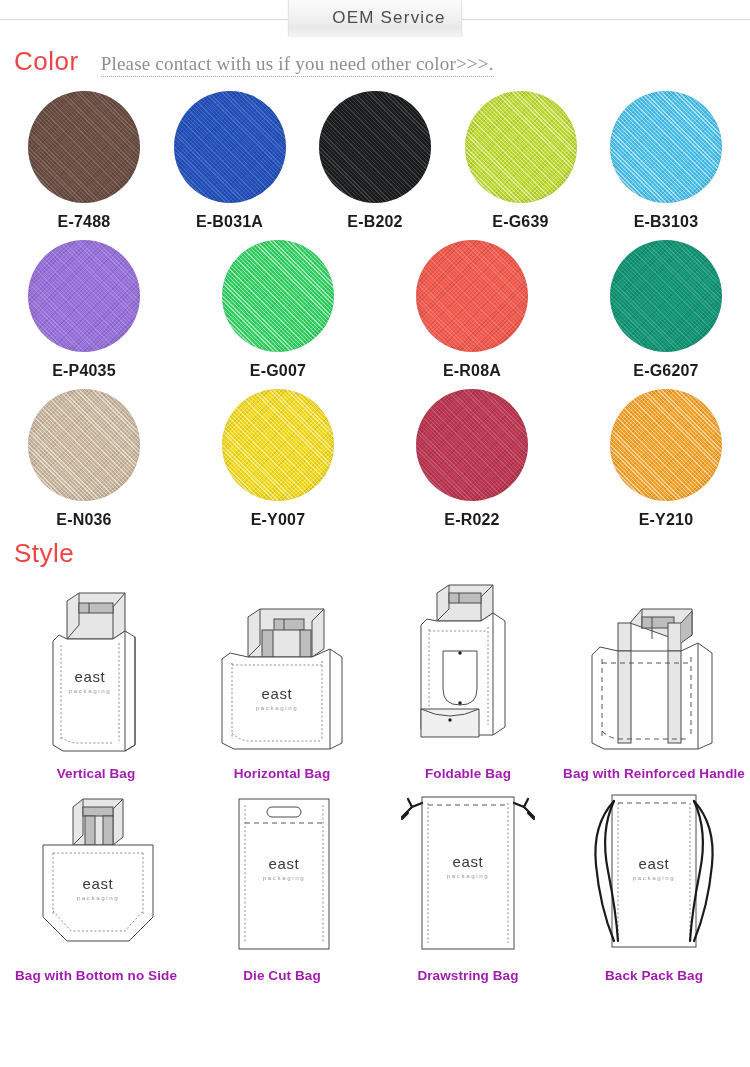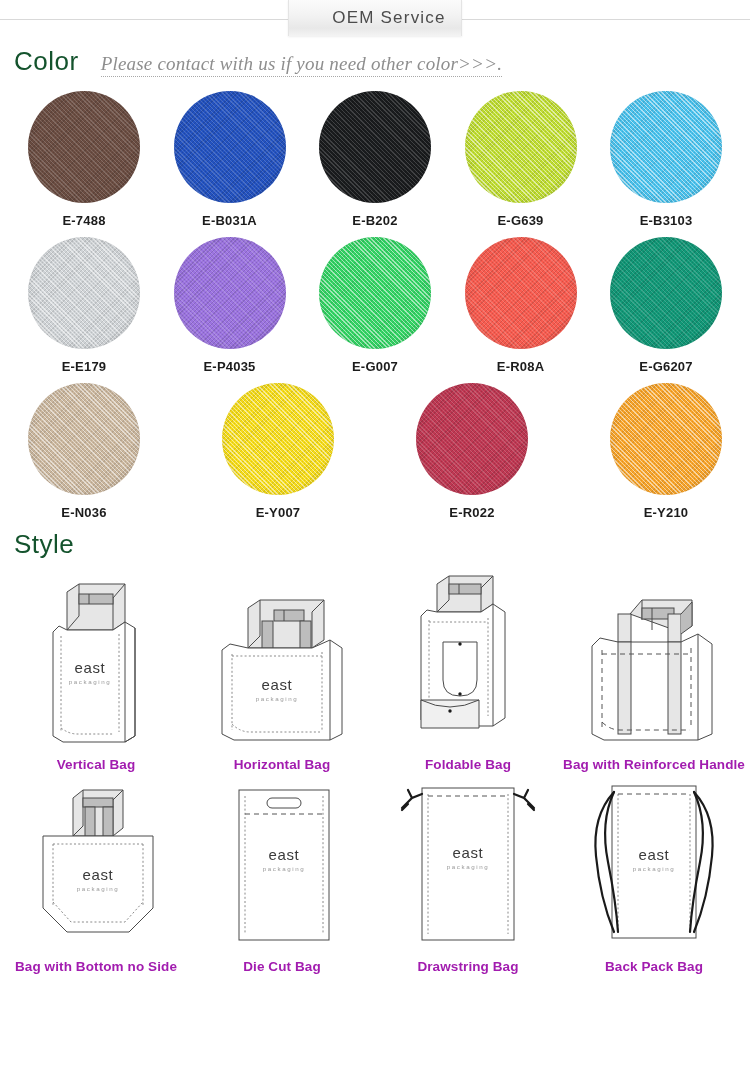--- a/index.html
+++ b/index.html
@@ -51,29 +51,28 @@
 
   
   .section-head {
     display: flex;
     align-items: baseline;
     padding-left: 14px;
     margin-top: 8px;
   }
   .section-title {
     font-size: 26px;
-    color: #14532d;
+    color: #ef4444;
     font-family: "Liberation Sans", sans-serif;
     font-weight: 400;
     letter-spacing: 0.5px;
   }
   .section-note {
     margin-left: 22px;
     font-family: "Liberation Serif", serif;
-    font-style: italic;
     font-size: 19px;
     color: #8e8e8e;
     border-bottom: 1px dotted #a8a8a8;
     padding-bottom: 1px;
     letter-spacing: 0.2px;
   }
 
   
   .color-grid {
     margin-top: 14px;
@@ -112,21 +111,21 @@
     border-radius: 50%;
     box-shadow: inset 0 0 9px rgba(0,0,0,0.10);
   }
   .swatch.light::before {
     background-image:
       repeating-linear-gradient(45deg, rgba(255,255,255,0.55) 0 1px, rgba(0,0,0,0) 1px 3px),
       repeating-linear-gradient(-45deg, rgba(0,0,0,0.10) 0 1px, rgba(0,0,0,0) 1px 3px);
   }
   .color-code {
     margin-top: 10px;
-    font-size: 13px;
+    font-size: 16px;
     font-weight: bold;
     color: #1c1c1c;
     font-family: "Liberation Sans", sans-serif;
     letter-spacing: 0.2px;
   }
 
   
   .style-grid {
     padding: 0 4px;
     margin-top: 10px;
@@ -200,24 +199,20 @@
       <div class="color-cell">
         <div class="swatch light" style="background: rgb(191, 221, 48);"></div>
         <div class="color-code">E-G639</div>
       </div>
       <div class="color-cell">
         <div class="swatch light" style="background: rgb(73, 194, 237);"></div>
         <div class="color-code">E-B3103</div>
       </div>
     </div>
     <div class="color-row">
-      <div class="color-cell">
-        <div class="swatch light" style="background: rgb(207, 211, 214);"></div>
-        <div class="color-code">E-E179</div>
-      </div>
       <div class="color-cell">
         <div class="swatch" style="background: rgb(155, 115, 224);"></div>
         <div class="color-code">E-P4035</div>
       </div>
       <div class="color-cell">
         <div class="swatch light" style="background: rgb(51, 212, 100);"></div>
         <div class="color-code">E-G007</div>
       </div>
       <div class="color-cell">
         <div class="swatch" style="background: rgb(248, 91, 79);"></div>

